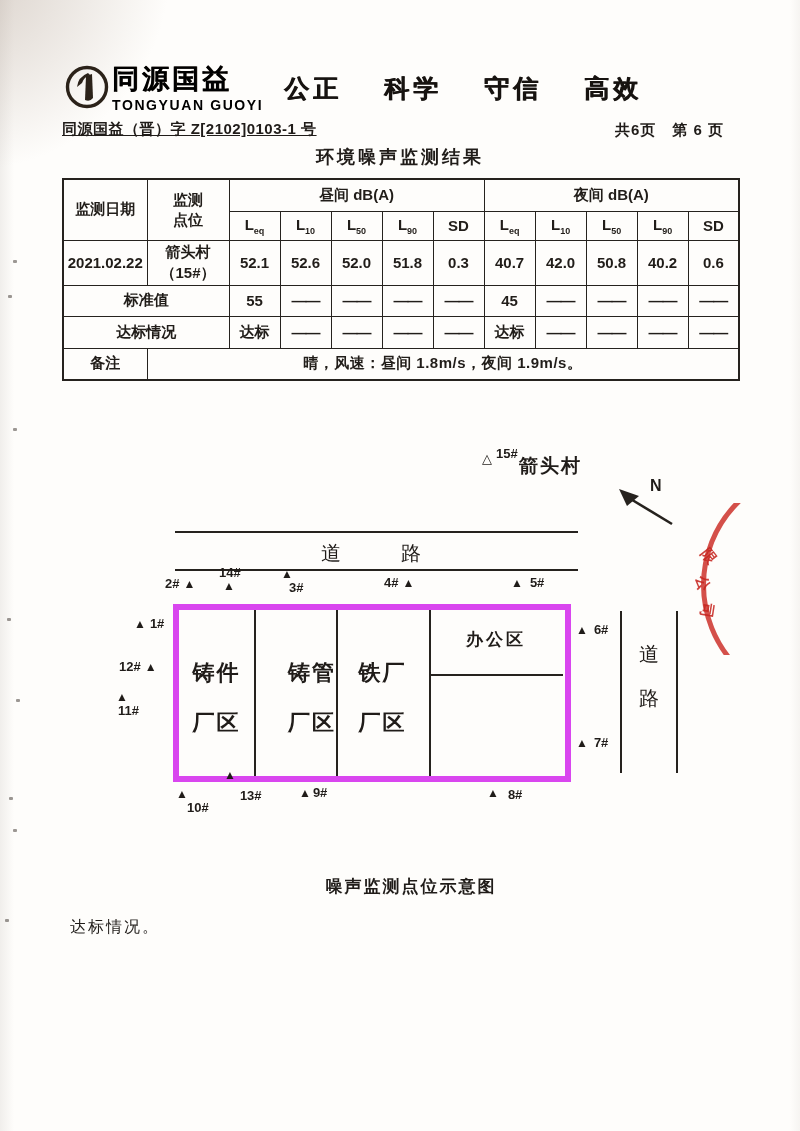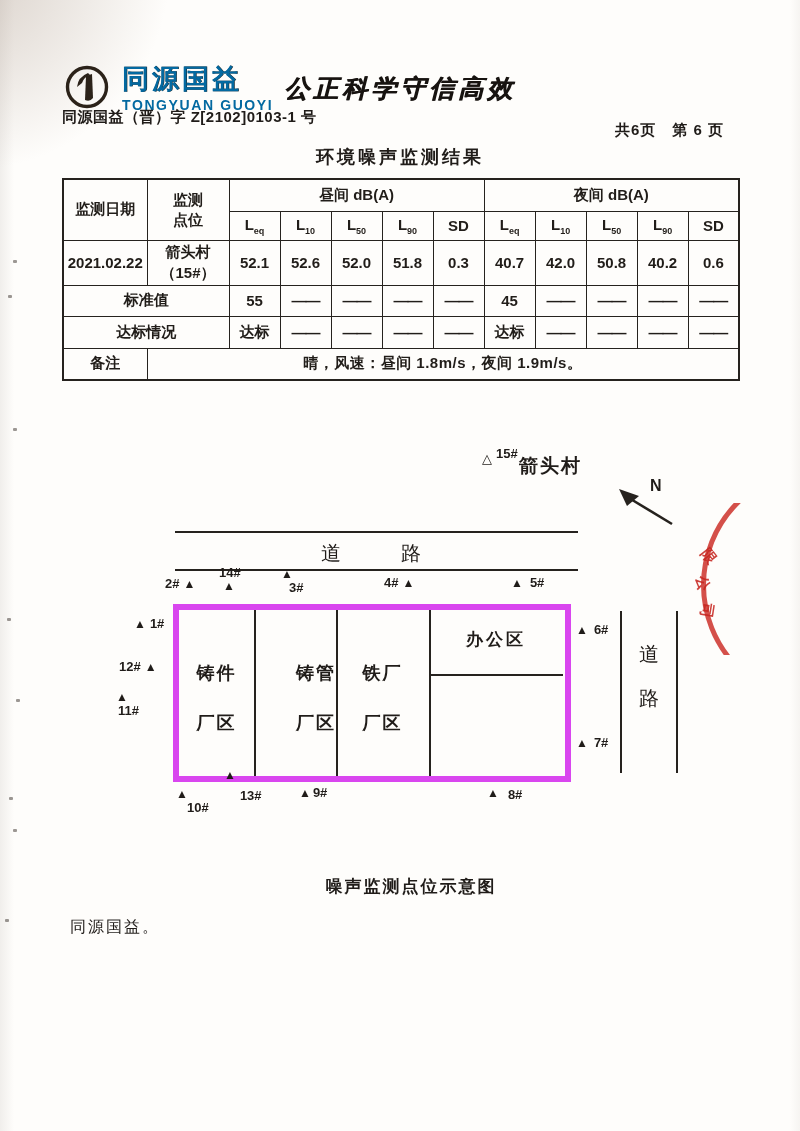--- a/index.html
+++ b/index.html
@@ -10,26 +10,26 @@
   }
   .corner-shade{position:absolute;inset:0;pointer-events:none;
     background:
       radial-gradient(circle at -30px -30px, rgba(185,170,158,.55), rgba(255,255,255,0) 200px),
       linear-gradient(90deg, rgba(120,110,100,.10), rgba(255,255,255,0) 14px),
       linear-gradient(270deg, rgba(150,140,130,.08), rgba(255,255,255,0) 10px);
   }
   .speck{position:absolute;width:4px;height:3px;background:#4a443e;opacity:.55;border-radius:1px;}
 
   
-  .logo-wrap{position:absolute;left:64px;top:64px;display:flex;gap:12px;color:#0369a1;}
+  .logo-wrap{position:absolute;left:64px;top:64px;display:flex;gap:2px;color:#000000;}
   .logo-text .cn{font-size:27px;font-weight:900;letter-spacing:3px;line-height:30px;text-shadow:.6px 0 #2b2219;}
   .logo-text .en{font-size:14px;font-weight:700;letter-spacing:1.6px;margin-top:3px;}
-  .slogans{position:absolute;left:284px;top:72px;display:flex;color:#171310;font-style:italic;}
+  .slogans{position:absolute;left:284px;top:72px;display:flex;gap:42px;color:#171310;}
   .slogans span{font-size:25px;font-weight:900;letter-spacing:4px;text-shadow:.7px 0 #171310;}
-  .doc-number{position:absolute;left:62px;top:108px;font-size:15px;font-weight:700;letter-spacing:.5px;}
+  .doc-number{position:absolute;left:62px;top:120px;font-size:15px;font-weight:700;letter-spacing:.5px;text-decoration:underline;}
   .page-info{position:absolute;left:615px;top:121px;font-size:15px;font-weight:700;letter-spacing:1px;}
   .doc-title{position:absolute;left:0;top:145px;width:800px;text-align:center;
     font-size:18px;font-weight:700;letter-spacing:3px;}
 
   
   table.results{position:absolute;left:62px;top:178px;width:676px;border-collapse:collapse;
     table-layout:fixed;border:2px solid #26221e;}
   table.results th,table.results td{border:1px solid #26221e;text-align:center;padding:0;
     font-size:15px;font-weight:600;color:#211d19;}
   tr.h1{height:32px} tr.h2{height:29px} tr.data{height:45px}
@@ -50,21 +50,21 @@
 
   .road-top{position:absolute;left:175px;top:531px;width:403px;height:36px;
     border-top:2px solid #26221e;border-bottom:2px solid #26221e;}
   .road-top span{position:absolute;top:7px;font-size:20px;font-weight:500;}
   .road-top .c1{left:146px;} .road-top .c2{left:226px;}
 
   .factory{position:absolute;left:173px;top:604px;width:386px;height:166px;border:6px solid #d946ef;}
   .vline{position:absolute;top:0;bottom:0;width:0;border-left:2px solid #26221e;}
   .office{position:absolute;left:250px;top:0;width:134px;height:64px;border-bottom:2px solid #26221e;}
   .office-label{position:absolute;left:0;right:0;top:18px;text-align:center;font-size:17px;font-weight:600;letter-spacing:3px;}
-  .zone{position:absolute;top:38px;text-align:center;font-size:18px;font-weight:600;line-height:50px;letter-spacing:2px;}
+  .zone{position:absolute;top:38px;text-align:center;font-size:22px;font-weight:600;line-height:50px;letter-spacing:2px;}
   .zone.z1{left:0;width:75px;} .zone.z2{left:75px;width:82px;text-align:right;} .zone.z3{left:157px;width:93px;}
 
   .road-right{position:absolute;left:620px;top:611px;width:54px;height:162px;
     border-left:2px solid #26221e;border-right:2px solid #26221e;}
   .road-right span{position:absolute;left:0;right:0;text-align:center;font-size:20px;font-weight:500;}
   .road-right .c1{top:30px;} .road-right .c2{top:74px;}
 
   .marker{position:absolute;display:flex;align-items:center;gap:4px;
     font-size:13px;font-weight:700;line-height:1;}
   .marker .tri{font-size:12px;line-height:1;}
@@ -296,21 +296,21 @@
       <span>9#</span>
   </div>
   <div class="marker" style="left:487px;top:784px;gap:9px">
     <span class="tri">▲</span>
       <span style="margin-top:4px">8#</span>
   </div>
 
   <div class="diagram-caption">噪声监测点位示意图</div>
 </div>
 
-<div class="footer-note">同源国益。</div>
+<div class="footer-note">达标情况。</div>
 
 <div>
   <div class="stamp-clip">
     <div class="stamp-arc"></div>
   </div>
   <span class="stamp-char" style="left:701px;top:547px;transform:rotate(52deg)">限</span>
   <span class="stamp-char" style="left:695px;top:574px;transform:rotate(76deg)">公</span>
   <span class="stamp-char" style="left:699px;top:601px;transform:rotate(99deg)">司</span>
 </div>
 

